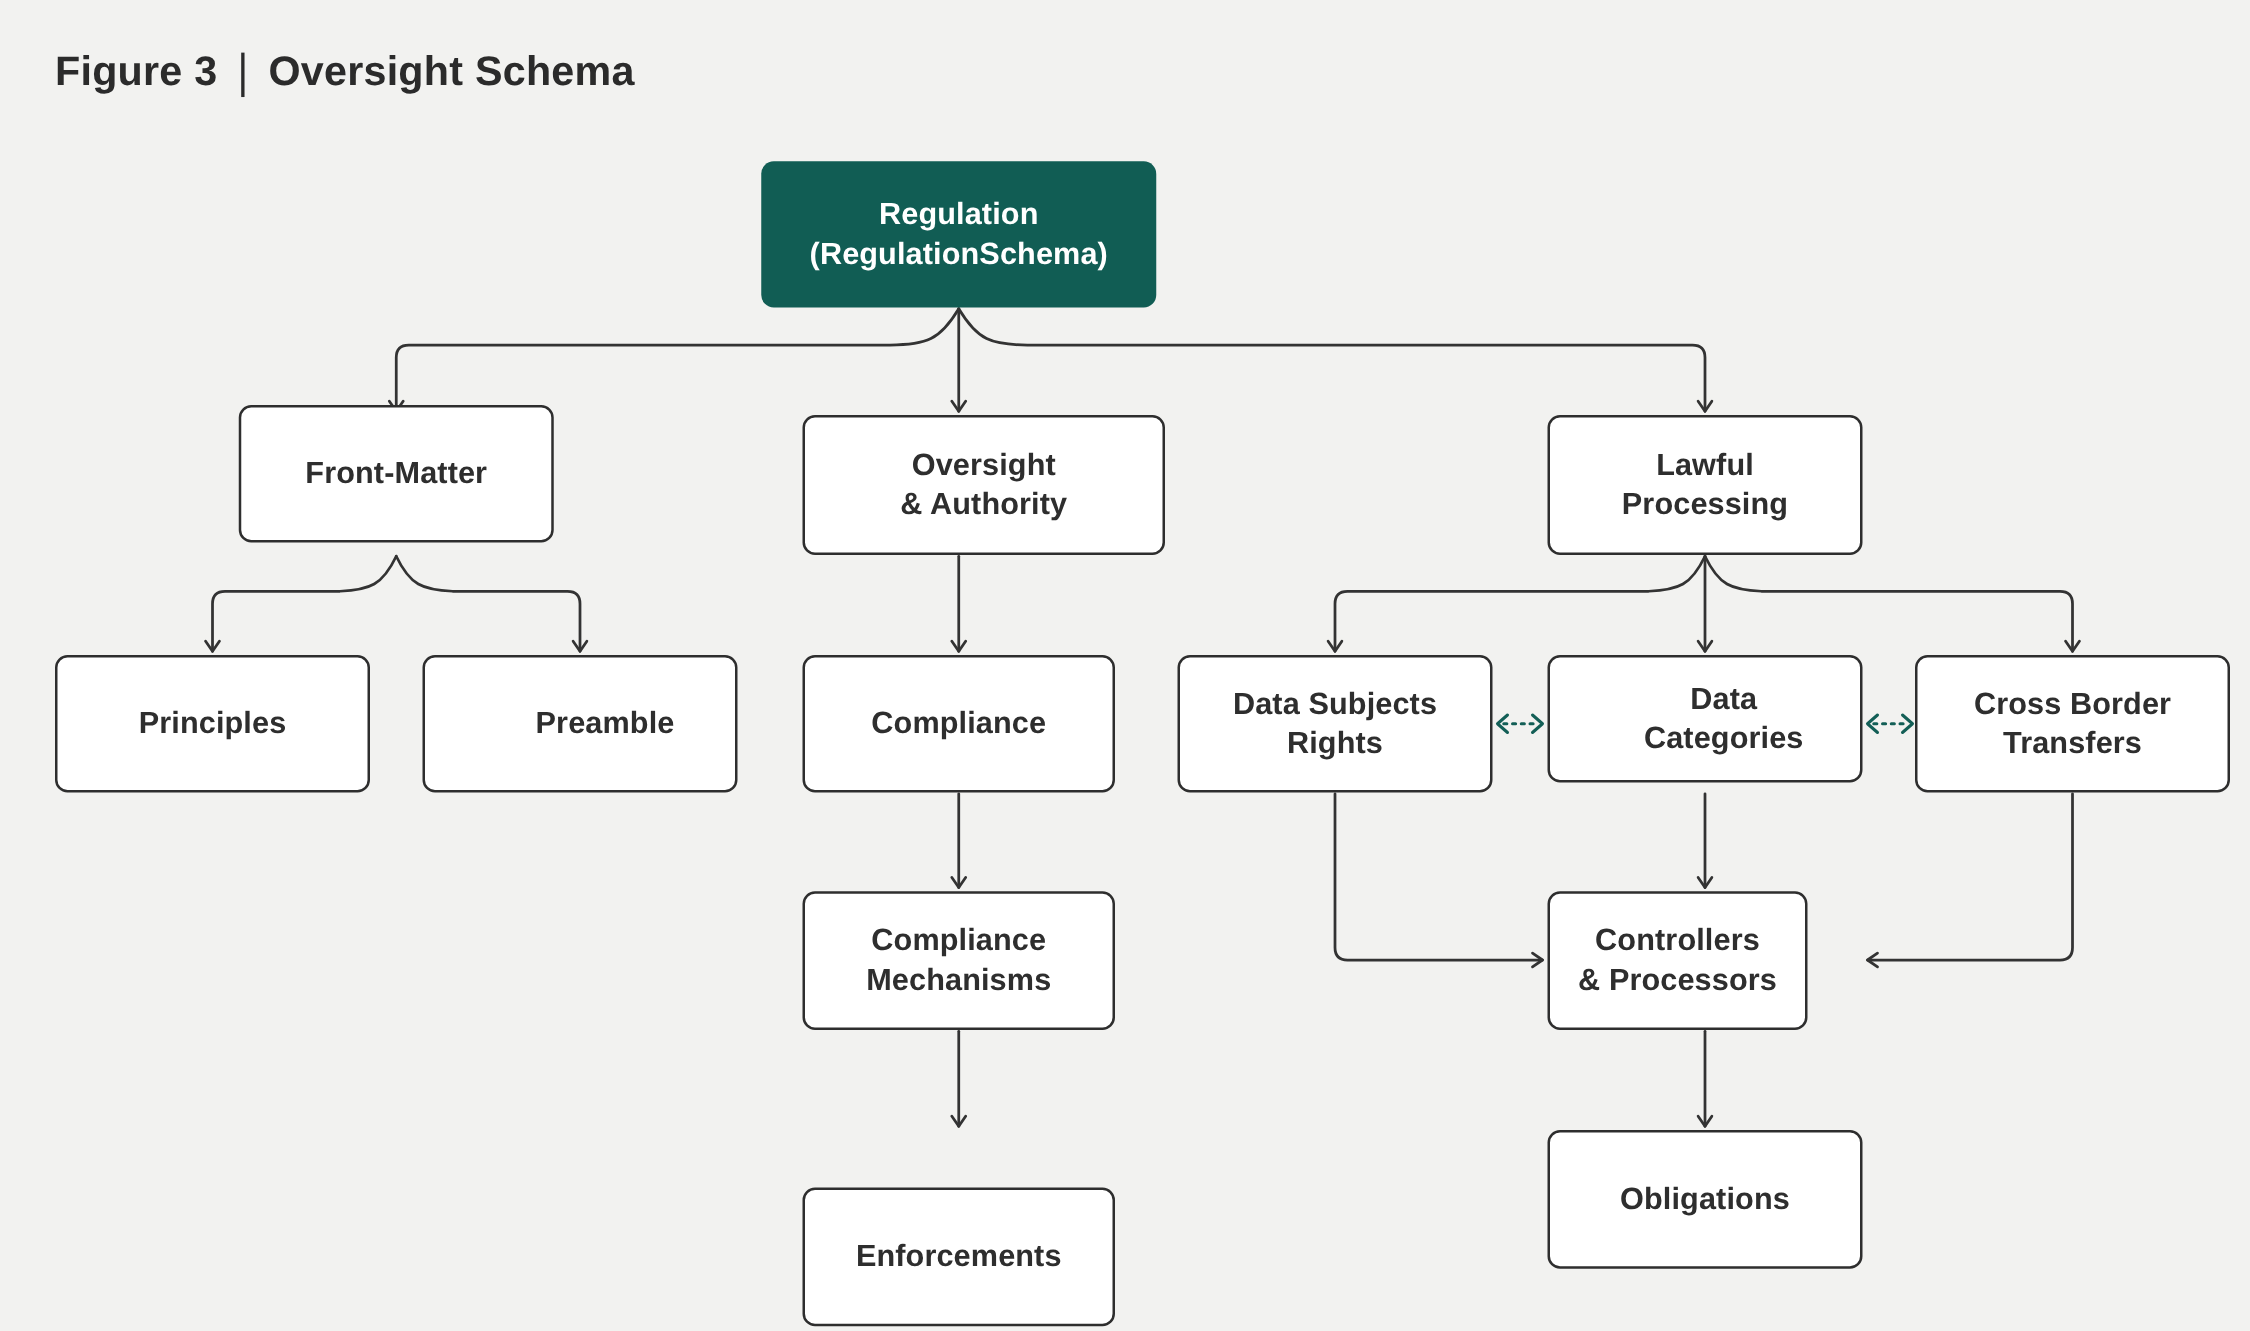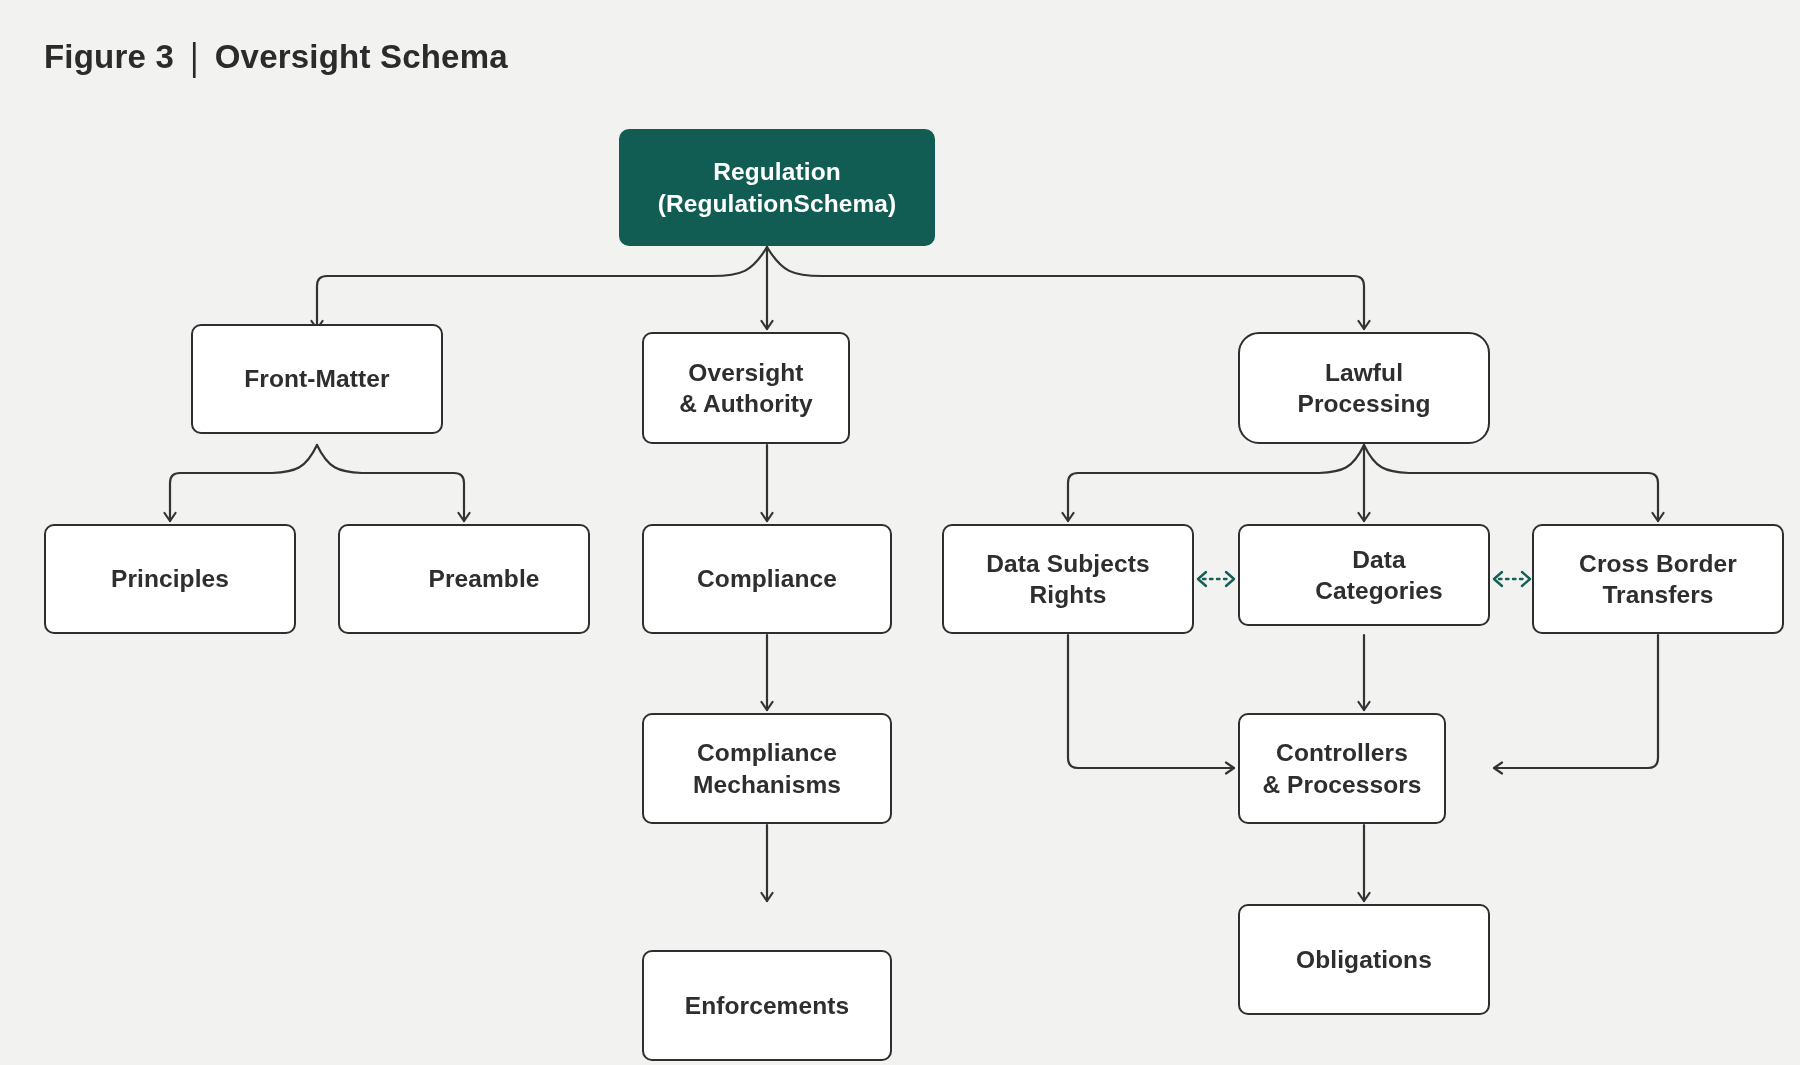--- a/index.html
+++ b/index.html
@@ -13,26 +13,26 @@
 
   .title{position:absolute; left:44px; top:38px; font-size:33px; font-weight:700;
          color:#2b2b2b; letter-spacing:0.2px; display:flex; align-items:center;}
   .title .sep{margin:0 16px; font-weight:400; transform:scaleY(1.15); color:#2b2b2b;}
 
   .node{position:absolute; box-sizing:border-box; background:var(--node-fill);
         border:2.4px solid var(--node-border); border-radius:10px;
         display:flex; align-items:center; justify-content:center; text-align:center;
         font-size:24.5px; font-weight:700; line-height:1.28; color:var(--text);
         white-space:pre-line; letter-spacing:0.1px;}
-  .node--root{background:var(--root-fill); border:none; color:var(--root-text);margin-left:10px;}
+  .node--root{background:var(--root-fill); border:none; color:var(--root-text);}
 
   .n-root{left:609px; top:129px; width:316px; height:117px;}
   .n-front-matter{left:191px; top:324px; width:252px; height:110px;}
-  .n-oversight{left:642px; top:332px; width:208px; height:112px;}
-  .n-lawful{left:1238px; top:332px; width:252px; height:112px;border-radius:21px;}
+  .n-oversight{left:642px; top:332px; width:290px; height:112px;}
+  .n-lawful{left:1238px; top:332px; width:252px; height:112px;}
   .n-principles{left:44px; top:524px; width:252px; height:110px;}
   .n-preamble{left:338px; top:524px; width:252px; height:110px;padding-left:40px;}
   .n-compliance{left:642px; top:524px; width:250px; height:110px;}
   .n-dsr{left:942px; top:524px; width:252px; height:110px;}
   .n-data-categories{left:1238px; top:524px; width:252px; height:102px;padding-left:30px;}
   .n-cbt{left:1532px; top:524px; width:252px; height:110px;}
   .n-compliance-mechanisms{left:642px; top:713px; width:250px; height:111px;}
   .n-controllers{left:1238px; top:713px; width:208px; height:111px;}
   .n-enforcements{left:642px; top:904px; width:250px; height:111px;margin-top:46px;}
   .n-obligations{left:1238px; top:904px; width:252px; height:111px;}

